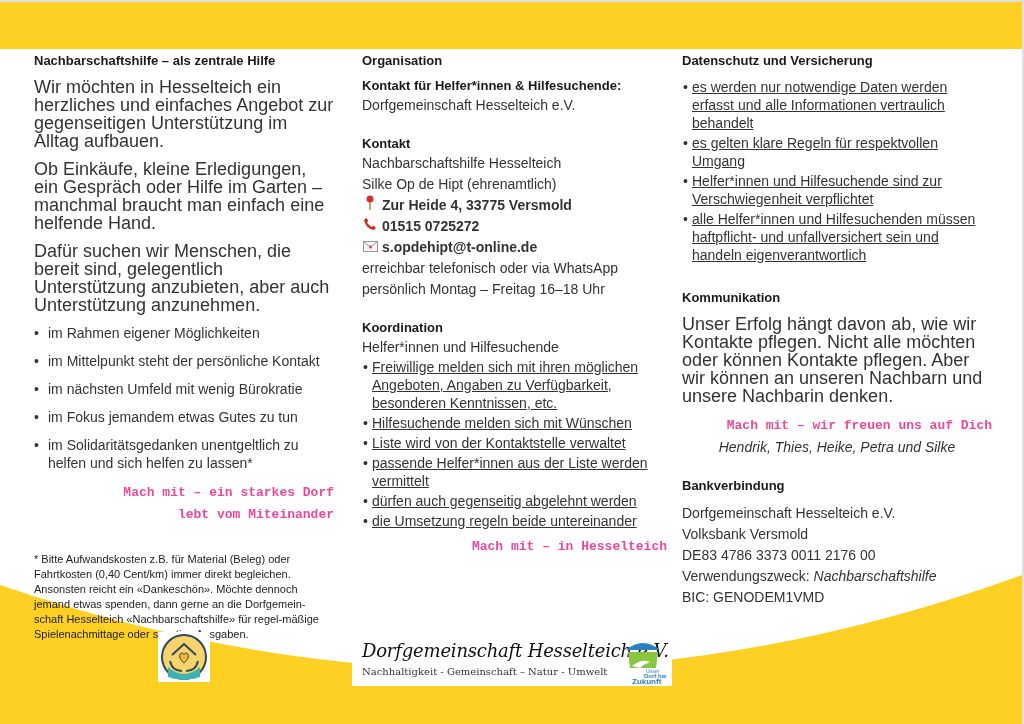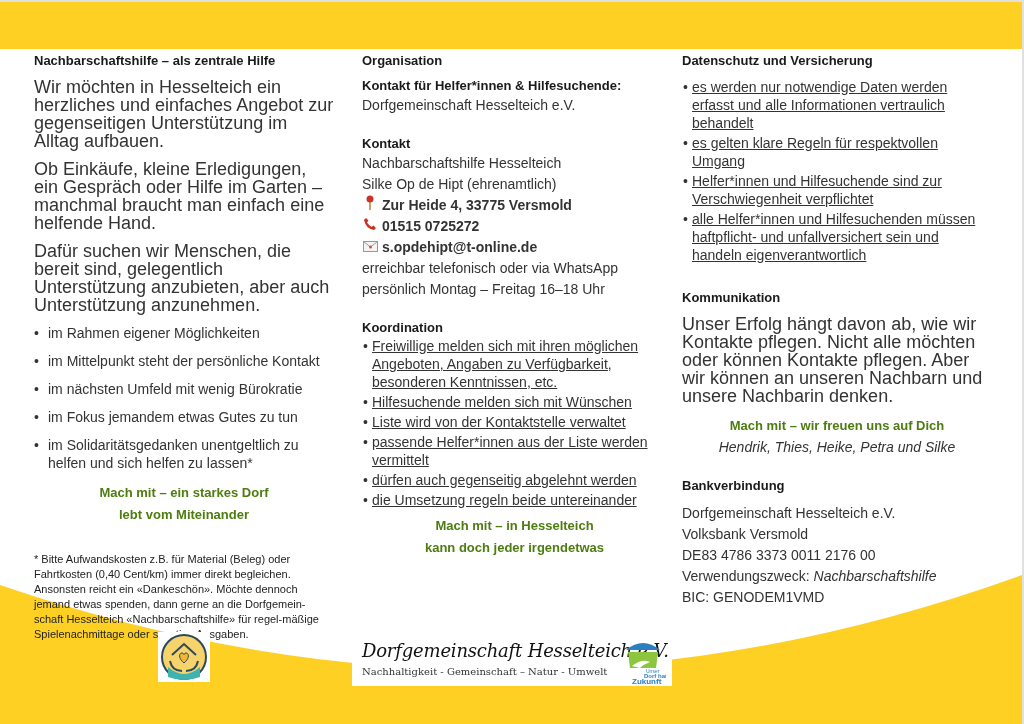--- a/index.html
+++ b/index.html
@@ -22,21 +22,21 @@
   h3 { font-size:13px; font-weight:bold; margin:0 0 10px 0; color:#1a1a1a; }
   p { font-size:18px; line-height:18px; margin:0 0 10px 0; color:#333; }
   ul { list-style:none; margin:0; padding:0; }
   li { position:relative; padding-left:14px; font-size:14px; line-height:18px; color:#333; }
   li::before { content:"•"; position:absolute; left:0; top:0; }
   .col1 li { margin-bottom:10px; }
   .col2 li, .col3 li { margin-bottom:2px;text-decoration:underline; }
   .col2 li::before, .col3 li::before { left:1px; }
   .col2 li, .col3 li { padding-left:10px; }
 
-  .cta { text-align:center; font-weight:bold; font-size:13px; line-height:22px; color:#4d7c0f; }
+  .cta { text-align:right; font-weight:bold; font-size:13px; line-height:22px; color:#ec4899;font-family:Liberation Mono, monospace; }
   .footnote { font-size:11px; line-height:15px; color:#222; margin-top:26px; }
   .line { font-size:14px; line-height:21px; color:#333; }
   .contact-line { font-size:14px; line-height:21px; color:#333; display:flex; align-items:center;font-weight:bold; }
   .ico { display:inline-block; width:16px; margin-right:4px; text-align:center; }
   .spacer { height:20px; }
   .italic { font-style:italic; }
 
   .logo-left { position:absolute; left:158px; top:632px; width:52px; height:50px; background:#fff; display:flex; align-items:center; justify-content:center; }
   .logo-center { position:absolute; left:352px; top:636px; width:320px; height:50px; background:#fff; }
   .logo-title { position:absolute; left:10px; top:4px; font-family:"DejaVu Serif", serif; font-size:18px; color:#111; font-style:italic; letter-spacing:-0.2px; }
@@ -105,31 +105,31 @@
           <path d="M0.5 0.5 L7.5 6 L14.5 0.5" fill="none" stroke="#999"></path>
           <circle cx="7.5" cy="6" r="1.5" fill="#d05050"></circle>
         </svg>
     </span>
     <span>s.opdehipt@t-online.de</span>
   </div>
   <div class="line">erreichbar telefonisch oder via WhatsApp</div>
   <div class="line">persönlich Montag – Freitag 16–18 Uhr</div>
   <div class="spacer"></div>
   <h3 style="margin-bottom:2px">Koordination</h3>
+  <div class="line">Helfer*innen und Hilfesuchende</div>
   <ul>
     <li>Freiwillige melden sich mit ihren möglichen Angeboten, Angaben zu Verfügbarkeit, besonderen Kenntnissen, etc.</li>
     <li>Hilfesuchende melden sich mit Wünschen</li>
     <li>Liste wird von der Kontaktstelle verwaltet</li>
     <li>passende Helfer*innen aus der Liste werden vermittelt</li>
     <li>dürfen auch gegenseitig abgelehnt werden</li>
     <li>die Umsetzung regeln beide untereinander</li>
   </ul>
   <div class="cta" style="margin-top:6px">
     <div>Mach mit – in Hesselteich</div>
-    <div>kann doch jeder irgendetwas</div>
   </div>
 </div>
 
 <div class="col col3">
   <h3>Datenschutz und Versicherung</h3>
   <ul>
     <li>es werden nur notwendige Daten werden erfasst und alle Informationen vertraulich behandelt</li>
     <li>es gelten klare Regeln für respektvollen Umgang</li>
     <li>Helfer*innen und Hilfesuchende sind zur Verschwiegenheit verpflichtet</li>
     <li>alle Helfer*innen und Hilfesuchenden müssen haftpflicht- und unfallversichert sein und handeln eigenverantwortlich</li>

